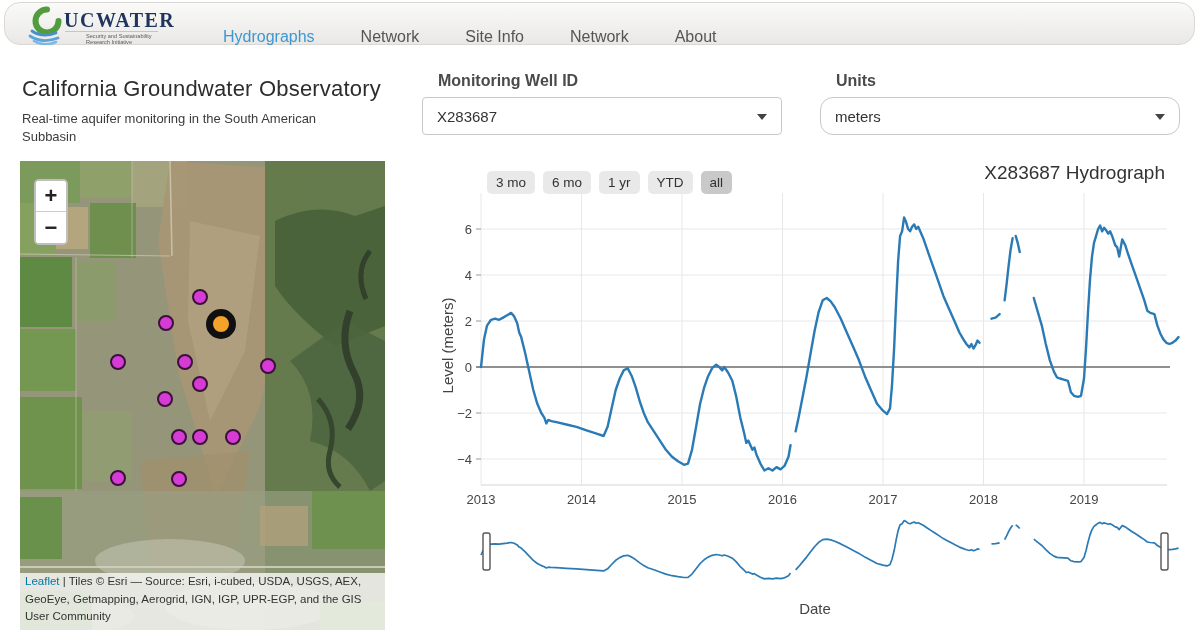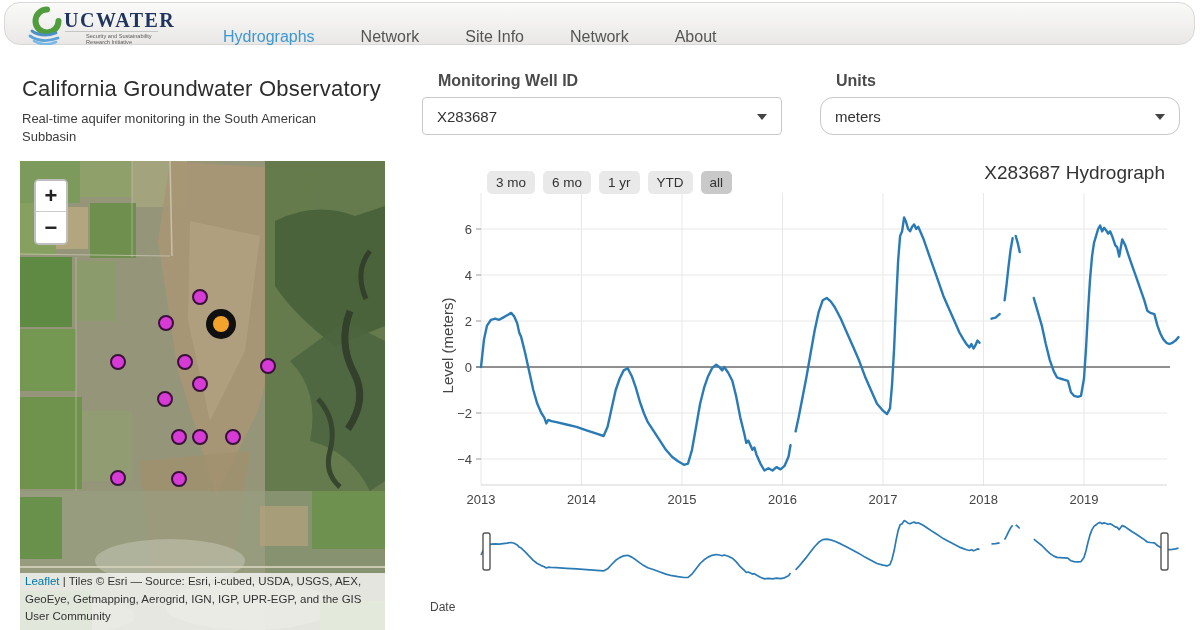--- a/index.html
+++ b/index.html
@@ -56,22 +56,22 @@
   #chart-svg { position:absolute; left:0; top:0; }
   #chart-svg text { font-family:"Liberation Sans", sans-serif; font-size:13px; fill:#444; }
   .range-buttons { position:absolute; left:487px; top:171px; display:flex; gap:8px; z-index:6; }
   .rbtn { background:#e9e9e9; border-radius:5px; padding:4px 9px; font-size:13.5px;
     color:#333; cursor:pointer; }
   .rbtn.active { background:#c9c9c9; }
   .chart-title { position:absolute; right:35px; top:162px; font-size:19px;
     color:#333; z-index:6;margin-left:12px; }
   .y-title { position:absolute; left:352px; top:337px; width:190px; text-align:center;
     transform:rotate(-90deg); font-size:15px; color:#444; z-index:6; }
-  .x-title { position:absolute; left:430px; top:600px; width:770px; 
-    font-size:12px; color:#444; z-index:6; }
+  .x-title { position:absolute; left:430px; top:600px; width:770px; text-align:center;
+    font-size:15px; color:#444; z-index:6; }
 </style>
 </head>
 <body>
 
 <div id="stage">
 
   <div class="header">
     <div class="logo">
       <svg width="150" height="40" viewBox="0 0 150 40">
         <path d="M21,4.5 a11.5,11.5 0 1 0 11.5,11.5" fill="none" stroke="#4f9d3c" stroke-width="6" stroke-linecap="round"></path>

